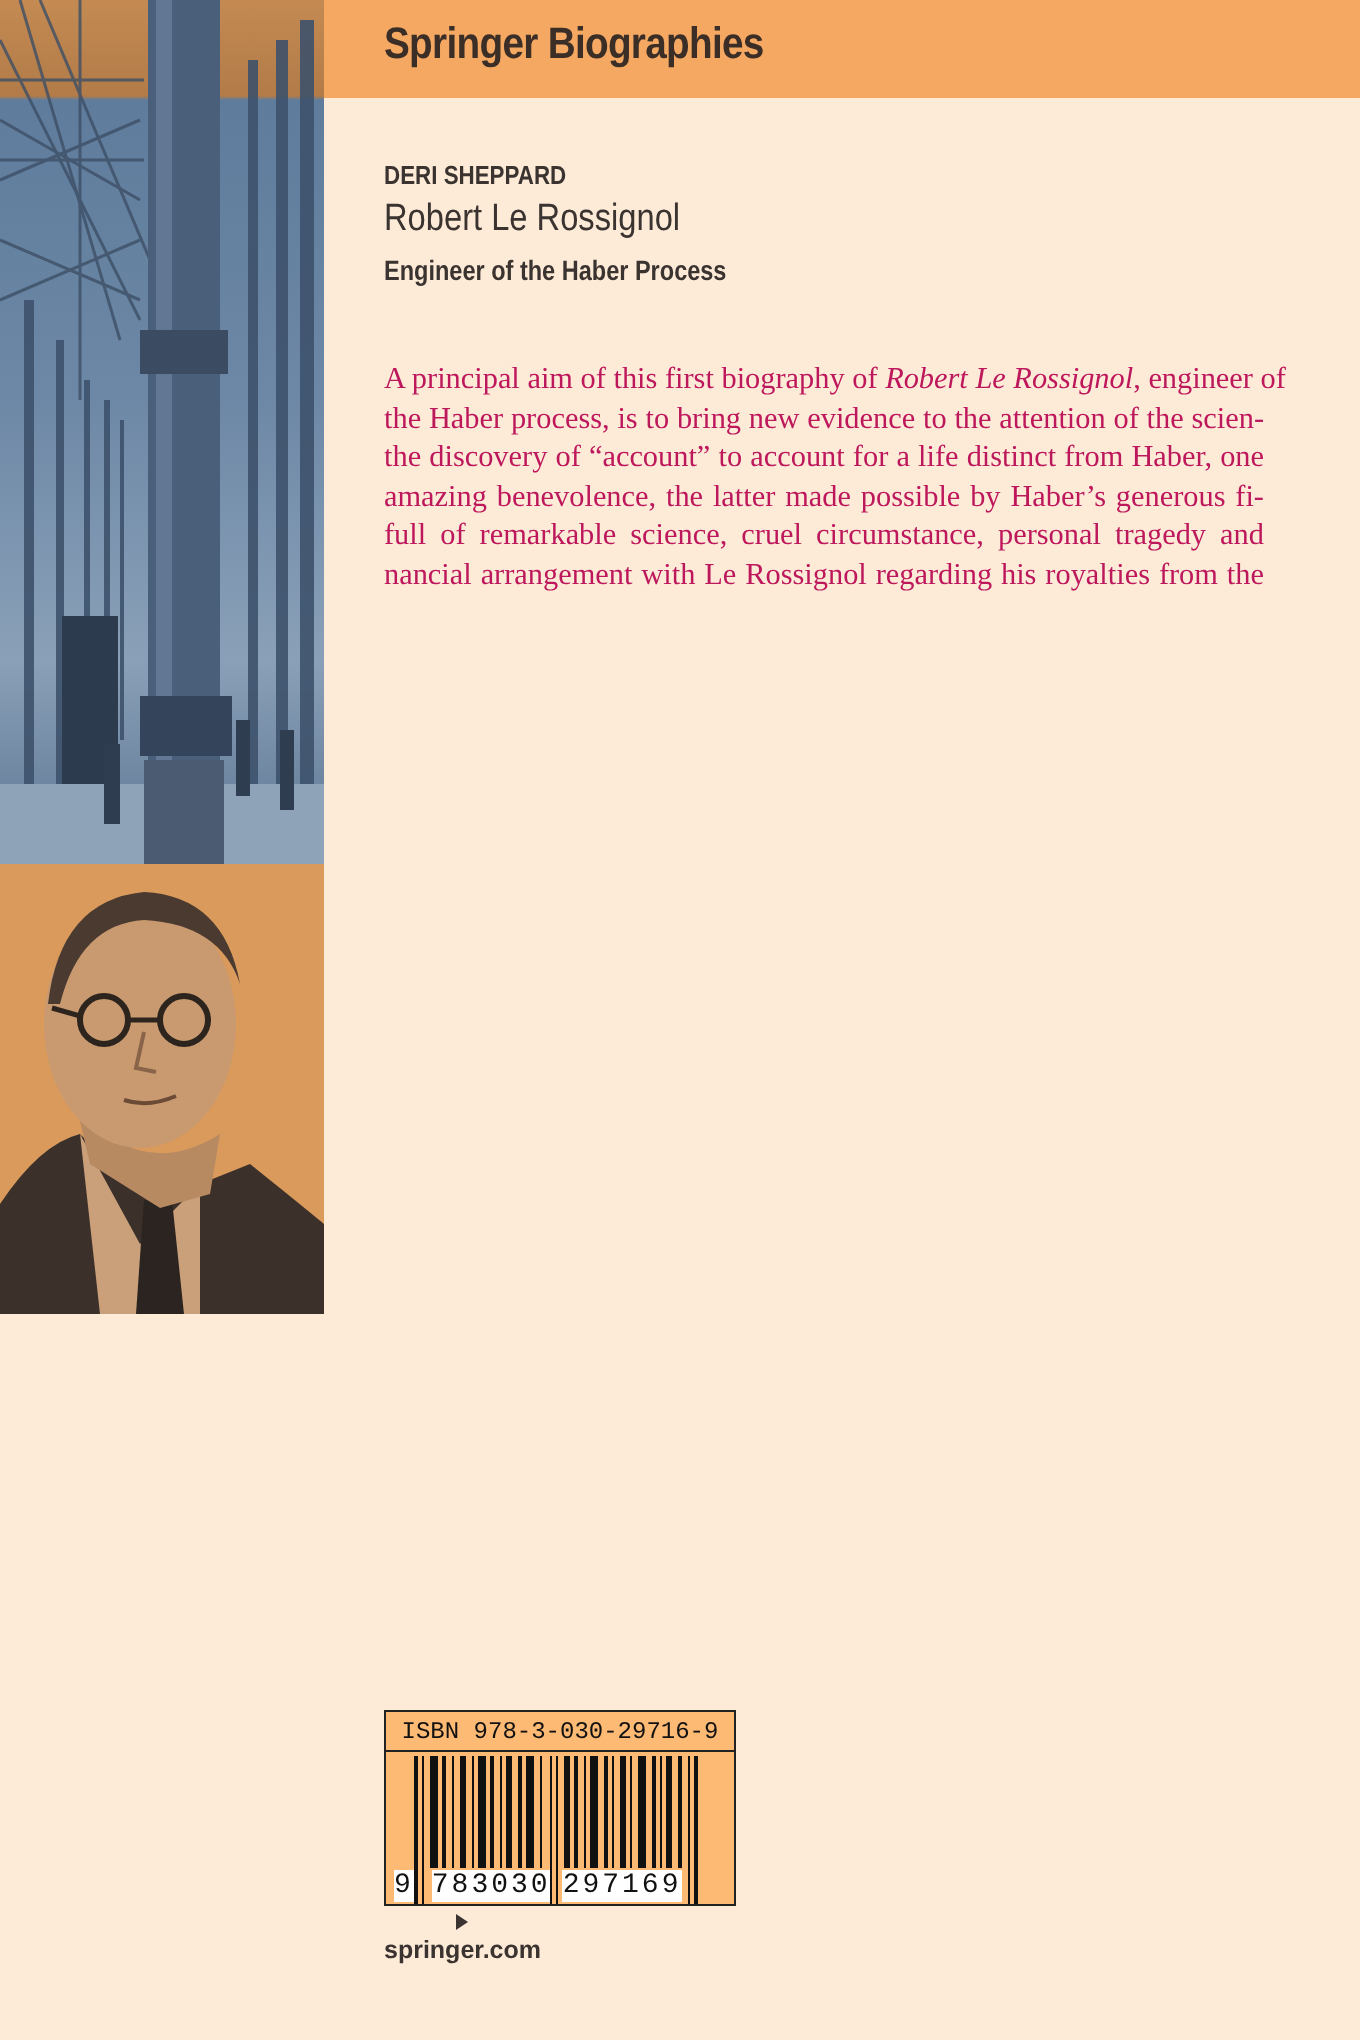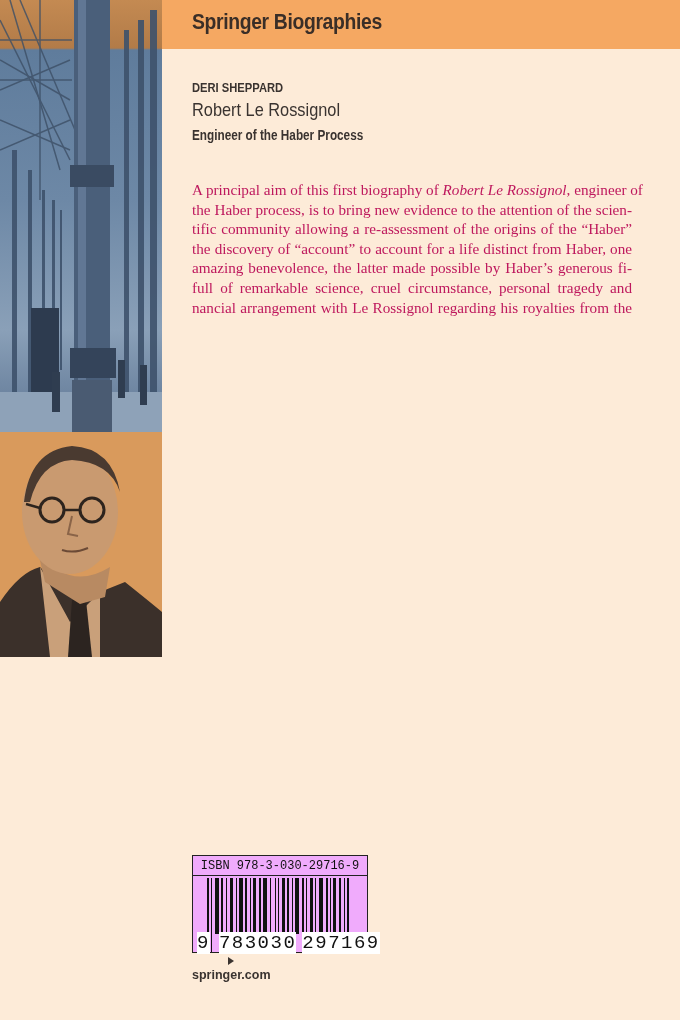--- a/index.html
+++ b/index.html
@@ -53,34 +53,34 @@
     }
     .blurb {
       position: absolute; left: 192px; top: 180px; width: 440px;
       font-size: 15.2px; line-height: 19.6px; color: #be185d;
     }
     .blurb .line { display: block; white-space: nowrap; text-align-last: justify; text-align: justify; }
     .blurb .line.last { text-align-last: left; }
     .blurb em { font-style: italic; }
     .barcode-box {
       position: absolute; left: 192px; top: 855px; width: 176px; height: 98px;
-      background: #f0abfc; border: 1px solid #222;
+      background: #fdba74; border: 1px solid #222;
     }
     .isbn-text {
       position: absolute; left: 0; top: 0; width: 174px; height: 20px;
       border-bottom: 1px solid #222;
       font-family: "Liberation Mono", monospace; font-size: 12px;
       text-align: center; line-height: 20px; color: #111;
     }
     .bars {
       position: absolute; left: 6px; top: 22px; width: 162px; height: 74px;
     }
     .barcode-digits {
       position: absolute; left: 4px; top: 78px; width: 166px; height: 18px;
-      font-family: "Liberation Mono", monospace; font-size: 19px;
+      font-family: "Liberation Mono", monospace; font-size: 14px;
       color: #111; letter-spacing: 1.5px; line-height: 18px;
     }
     .barcode-digits span { background: #fff; }
     .publisher-link {
       position: absolute; left: 192px; top: 957px;
       font-family: "Liberation Sans", sans-serif;
       font-size: 12.5px; font-weight: bold; color: #3a3330;
       display: flex; align-items: center; gap: 3px; flex-direction: column;
     }
     .arrow-icon {
@@ -165,21 +165,20 @@
   </svg>
 </div>
 
 <div class="author">DERI SHEPPARD</div>
 <div class="book-title">Robert Le Rossignol</div>
 <div class="subtitle">Engineer of the Haber Process</div>
 
 <div class="blurb">
   <span class="line"><span>A principal aim of this first biography of </span><em>Robert Le Rossignol</em><span>, engineer of</span></span>
   <span class="line">the Haber process, is to bring new evidence to the attention of the scien-</span>
-  <span class="line">tific community allowing a re-assessment of the origins of the “Haber”</span>
   <span class="line">the discovery of “account” to account for a life distinct from Haber, one</span>
   <span class="line">amazing benevolence, the latter made possible by Haber’s generous fi-</span>
   <span class="line">full of remarkable science, cruel circumstance, personal tragedy and</span>
   <span class="line">nancial arrangement with Le Rossignol regarding his royalties from the</span>
 </div>
 
 <div class="barcode-box">
   <div class="isbn-text">ISBN 978-3-030-29716-9</div>
   <svg class="bars" viewBox="0 0 162 74" preserveAspectRatio="none">
     <g fill="#111">

